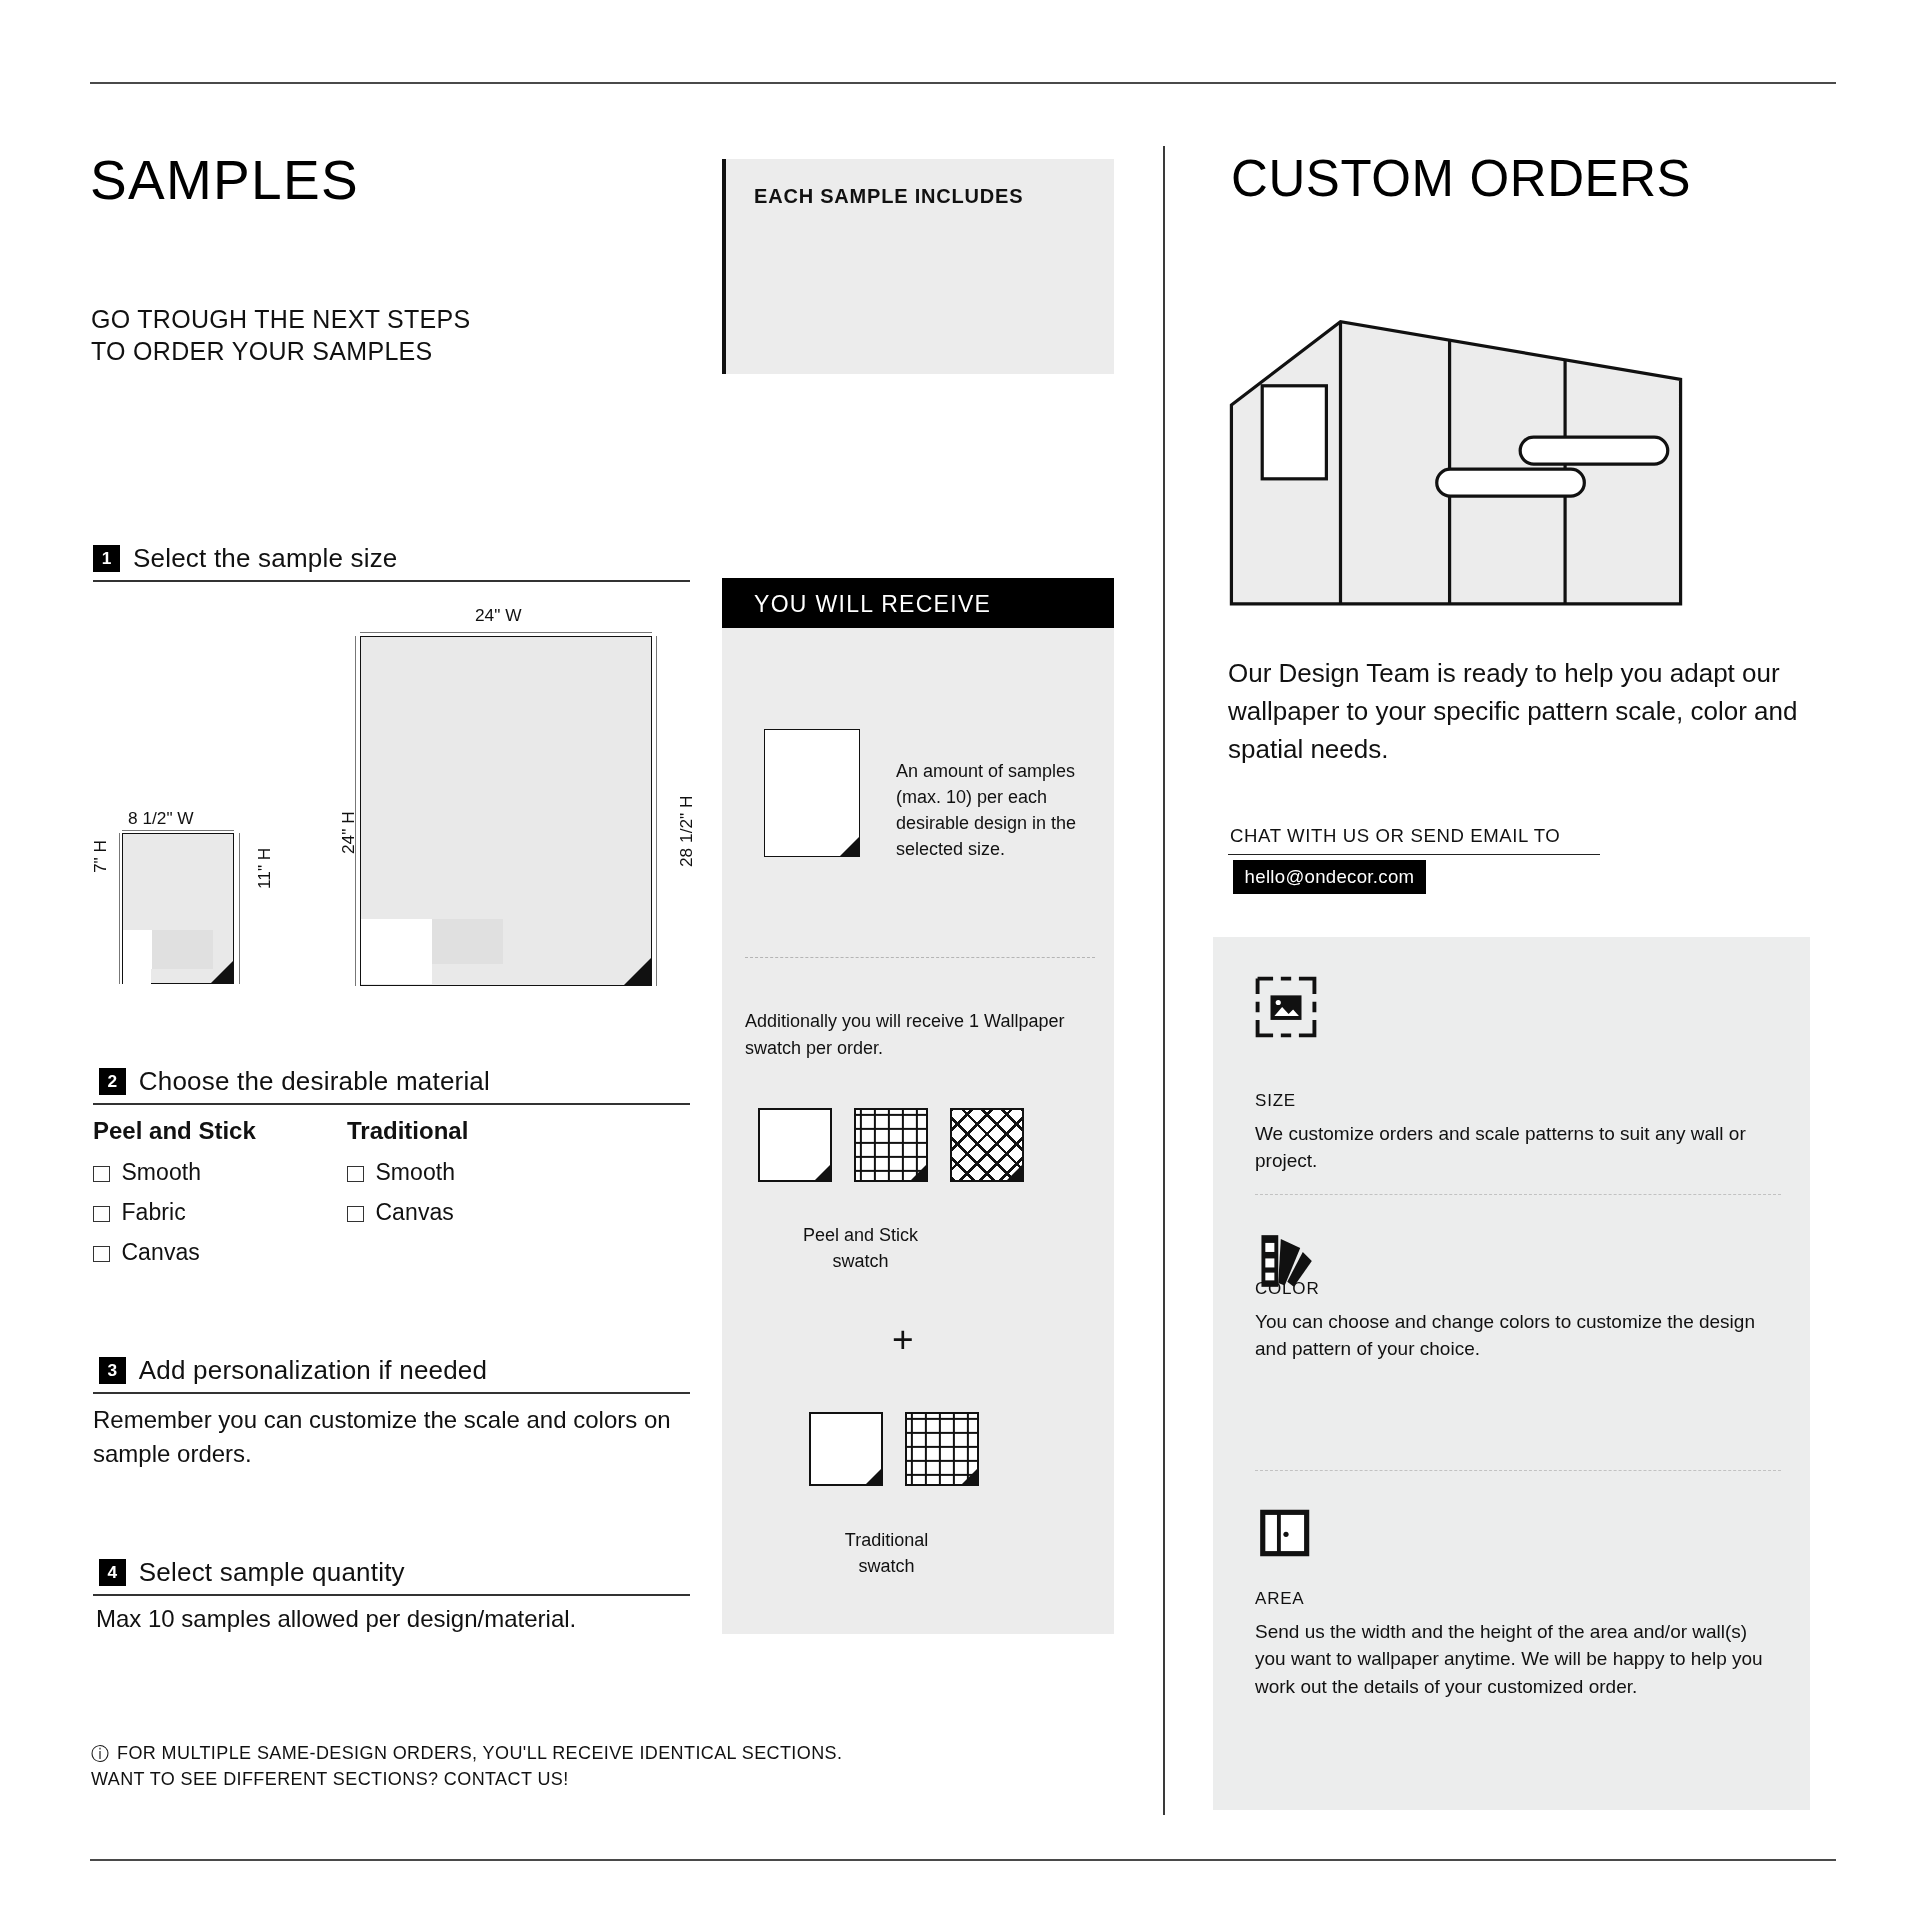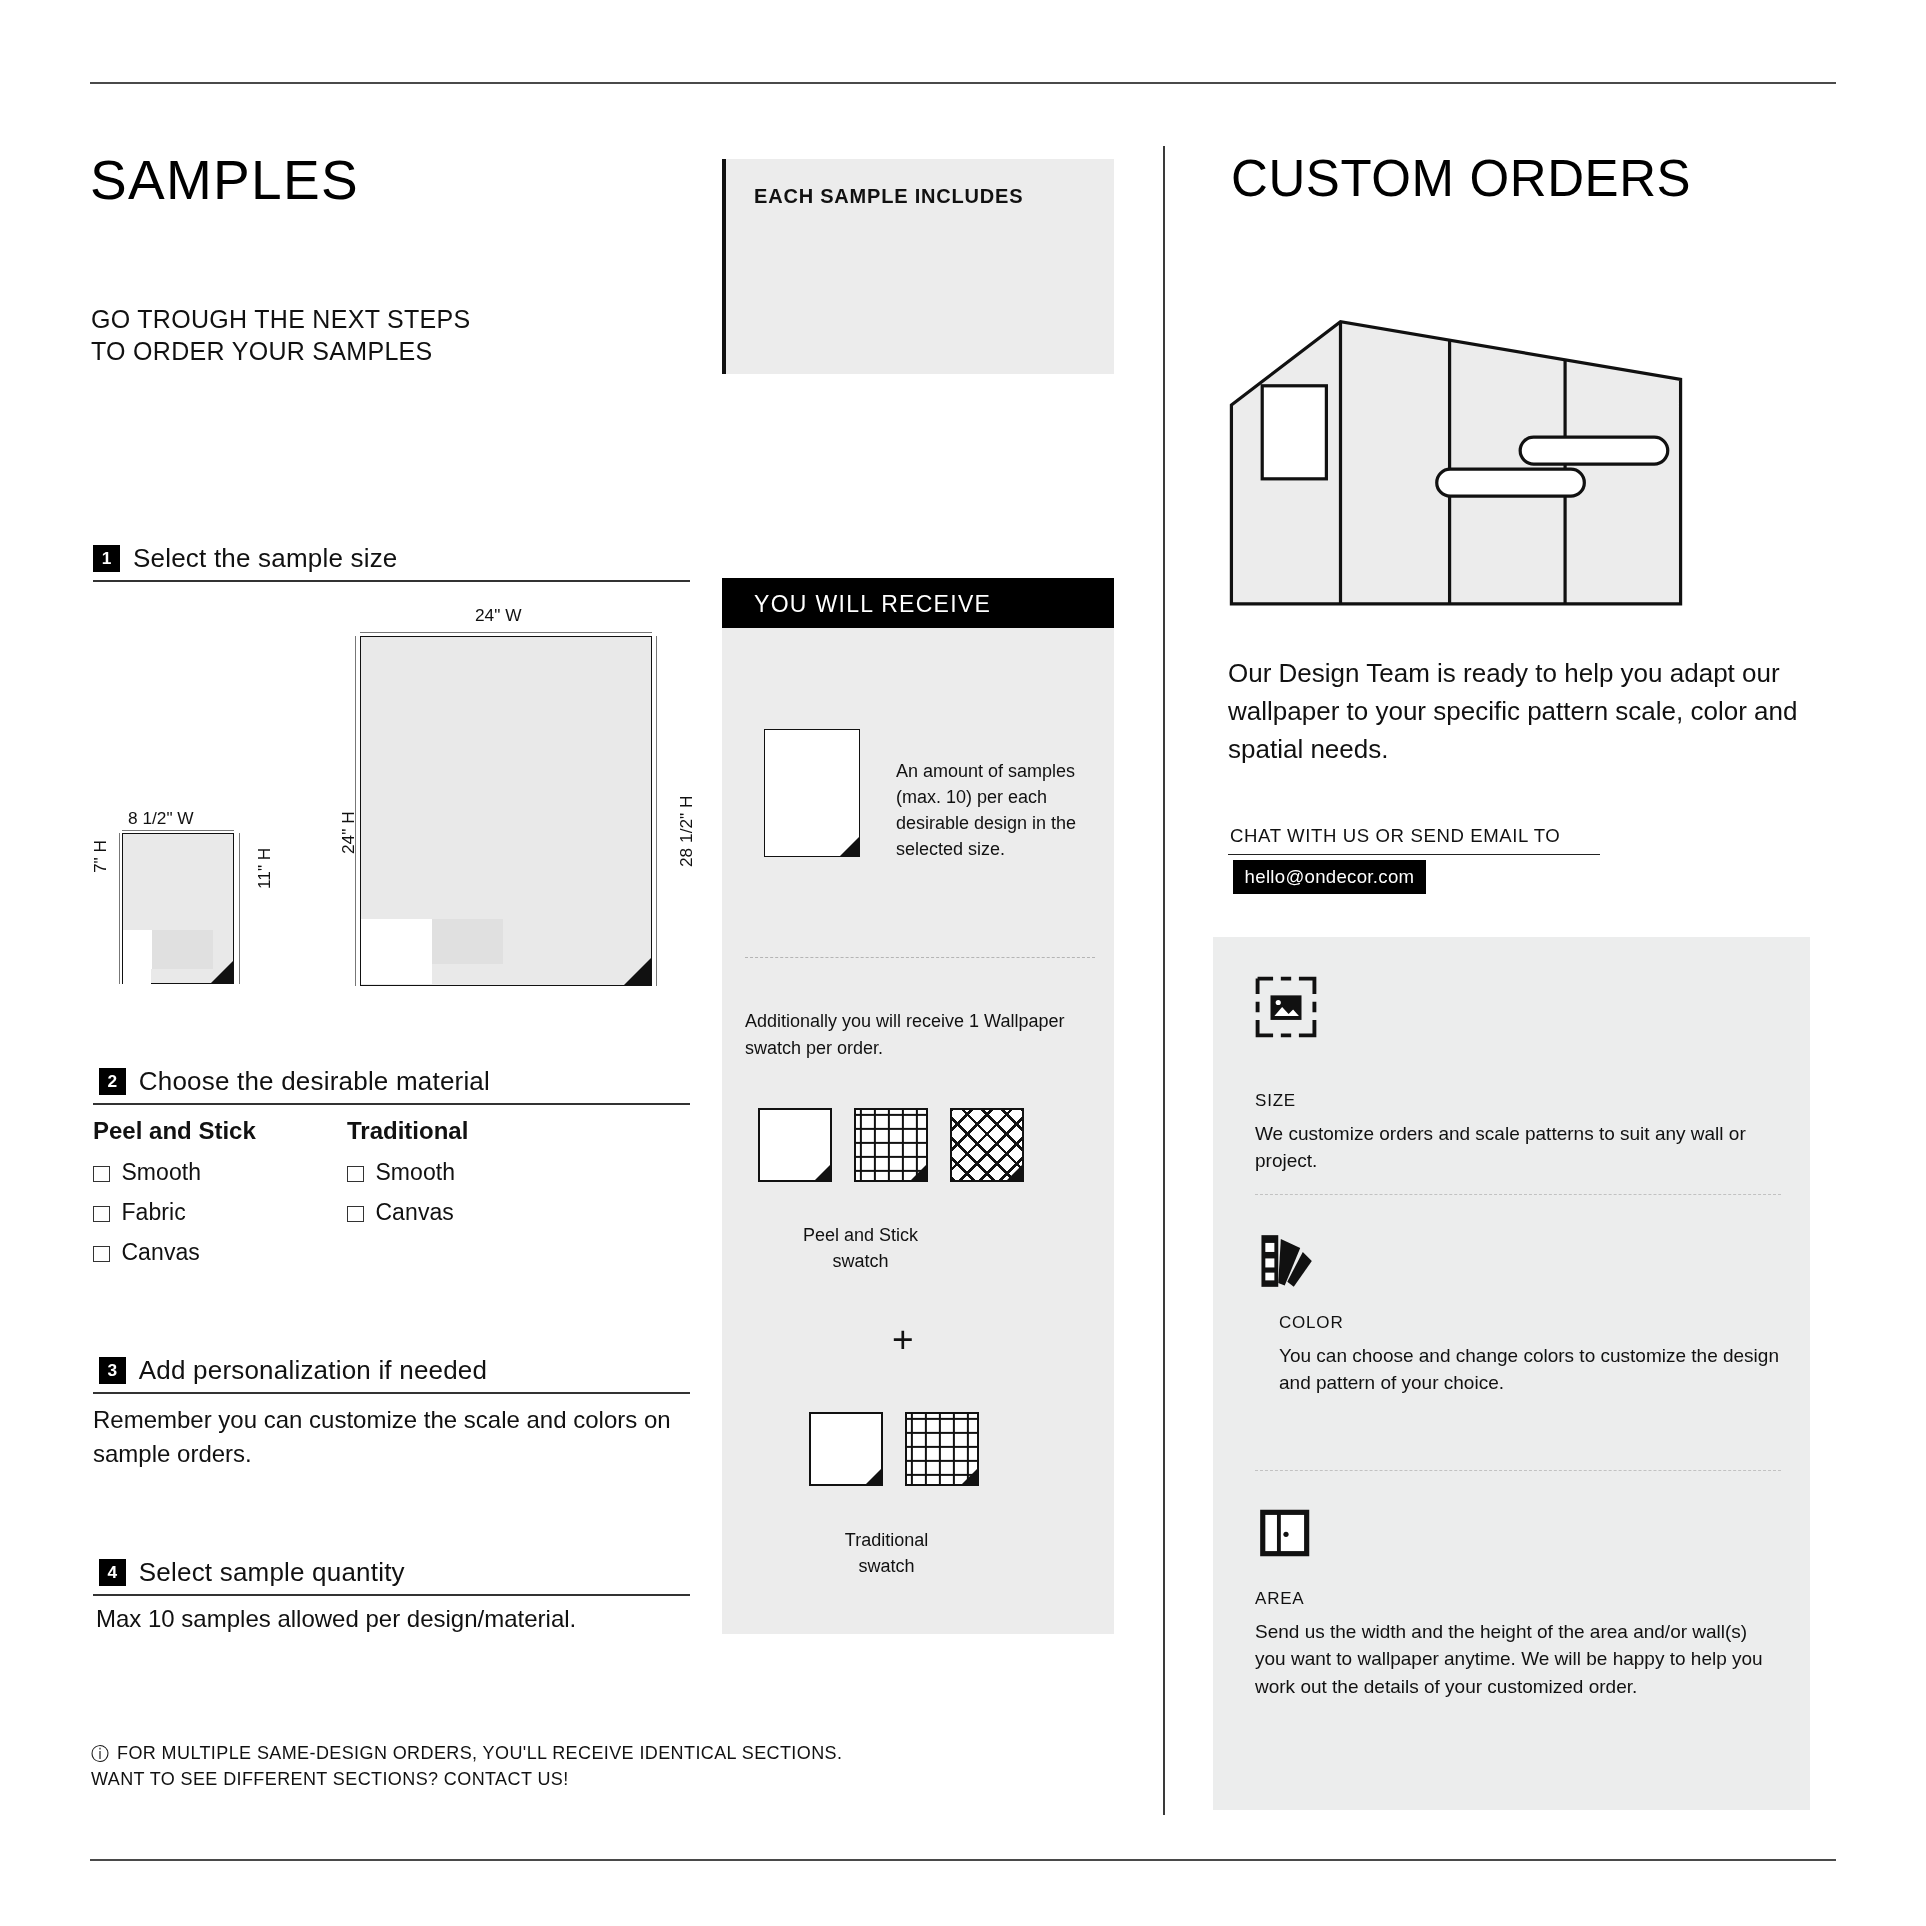--- a/index.html
+++ b/index.html
@@ -139,21 +139,21 @@
 
   .chat-label{position:absolute;left:1230px;top:825px;font-size:18.6px;letter-spacing:0.6px;color:#111;}
   .chat-rule{position:absolute;left:1228px;top:854px;width:372px;height:1.3px;background:#222;}
   .email-badge{position:absolute;left:1233px;top:860px;background:#000;color:#fff;font-size:18.6px;padding:5.8px 11.6px 6.4px;letter-spacing:0.3px;}
 
   .feat-panel{position:absolute;left:1213px;top:937px;width:597px;height:873px;background:#eceded;}
   .feat{position:absolute;left:1255px;width:526px;}
   .feat .f-title{font-size:17px;letter-spacing:0.8px;color:#111;margin-bottom:9px;}
   .feat .f-body{font-size:19px;line-height:1.44;color:#111;}
   .f1{top:1091px;}
-  .f2{top:1313px;margin-left:24px;}
+  .f2{top:1279px;}
   .f3{top:1589px;}
   .ficon{position:absolute;left:1255px;}
   .i1{top:976px;}
   .i2{top:1230px;}
   .i3{top:1502px;}
   .feat-sep{position:absolute;left:1255px;width:526px;height:0;border-top:1.3px dashed #c2c2c2;}
   .fs1{top:1194px;}
   .fs2{top:1470px;}
 </style>
 </head>

